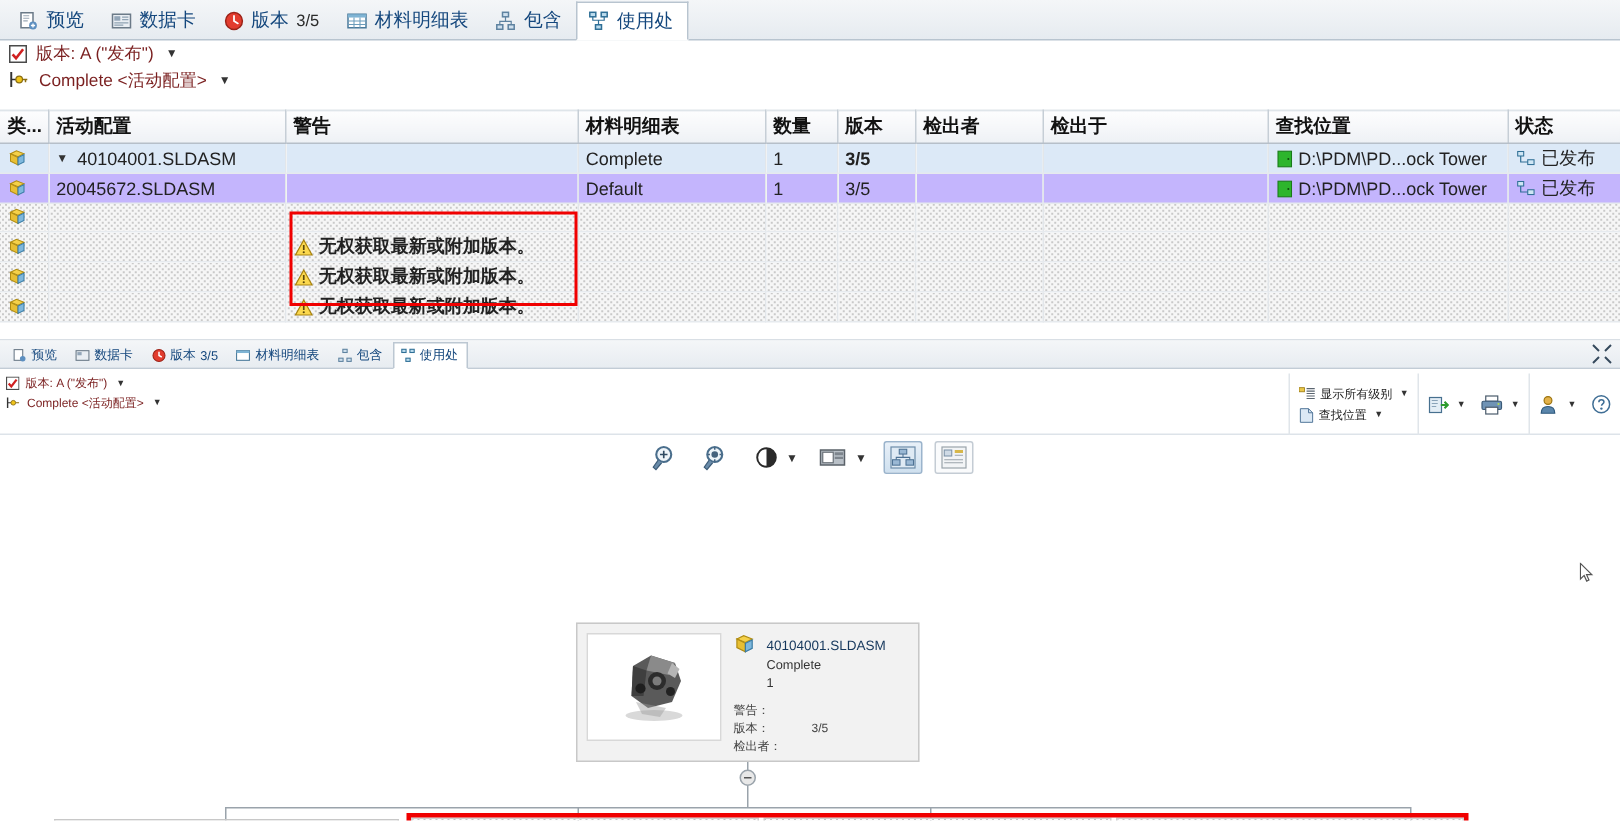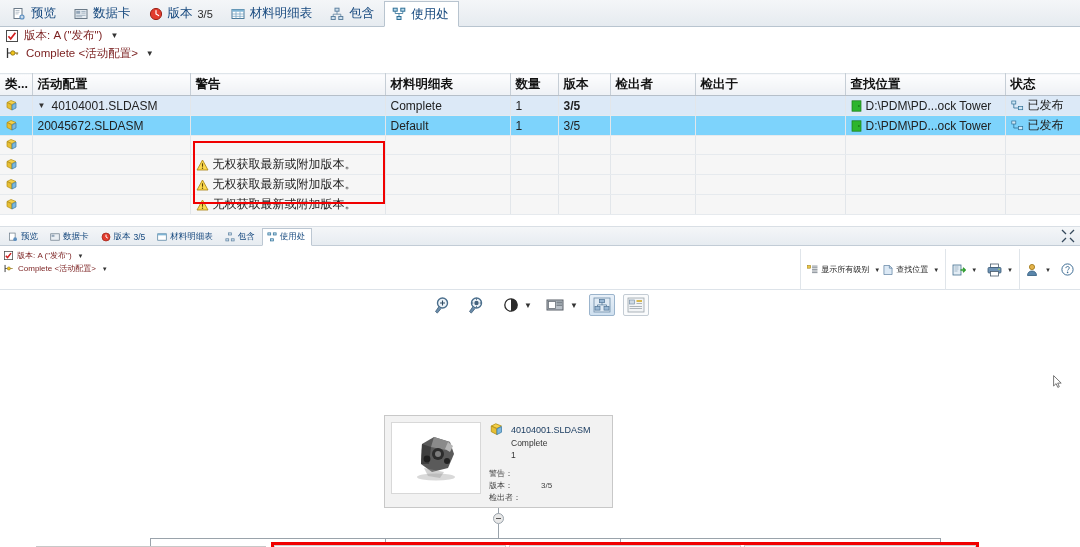--- a/index.html
+++ b/index.html
@@ -64,28 +64,29 @@
   }
   table.grid td {
     border-right: 1px solid #e2e6ea;
     border-bottom: 1px solid #e6eaee;
     font-size: 12px; color: #222;
     padding: 1px 5px; height: 19px; vertical-align: middle;
     white-space: nowrap; overflow: hidden;
   }
   tr.r-sel td { background: #dce9f7; }
   tr.r-sel td.bold { font-weight: bold; }
-  tr.r-plain td { background: #7dd3fc; }
+  tr.r-plain td { background: #c4b5fd; }
   tr.r-hatch td {
     background-color: #f6f6f6;
     background-image:
       radial-gradient(circle, #c9c9c9 0.6px, transparent 0.7px),
       radial-gradient(circle, #c9c9c9 0.6px, transparent 0.7px);
     background-size: 4px 4px, 4px 4px;
     background-position: 0 0, 2px 2px;
+    font-weight: bold;
   }
   .cellflex { display: flex; align-items: center; gap: 4px; }
   .indent { padding-left: 24px; }
   .expander { display:inline-block; width:10px; color:#333; font-size:8px; }
 
   
   .redbox-top {
     position: absolute; left: 193px; top: 141px;
     width: 192px; height: 63px;
     border: 2.5px solid #f00000; pointer-events: none;
@@ -111,21 +112,21 @@
   }
   .tab2.active { background:#fff; border-color:#bcc7d2; border-bottom:1px solid #fff; margin-bottom:-1px; }
   .expandbtn { position:absolute; right:5px; top:2px; width:14px; height:14px; }
 
   .toolarea { position: relative; height: 41px; border-bottom: 1px solid #dde3e9; background:#fff; }
   .filt2 { display:flex; align-items:center; gap:4px; font-size:8px; color:#7a1f1f; padding-left:4px; height:13px; margin-top:3px;}
   .filt3 { display:flex; align-items:center; gap:4px; font-size:8px; color:#7a1f1f; padding-left:4px; height:13px; }
 
   .rtools { position:absolute; right:0; top:0; height:41px; display:flex; align-items:stretch; }
   .rt-group { display:flex; align-items:center; padding:0 6px; border-left:1px solid #e0e5ea; }
-  .rt-col { display:flex; flex-direction:row; gap:3px; }
+  .rt-col { display:flex; flex-direction:column; gap:3px; }
   .rt-item { display:flex; align-items:center; gap:3px; font-size:8px; color:#222; white-space:nowrap; }
 
   .midtools { position:relative; height:30px; display:flex; justify-content:center; align-items:center; gap:8px; background:#fff;}
   .mt-btn { display:flex; align-items:center; gap:2px; height:22px; padding:0 3px; }
   .mt-btn.framed { border:1px solid #9bb4cc; background:linear-gradient(to bottom,#e8f0f8,#cfe0ef); border-radius:2px; }
   .mt-btn.framed2 { border:1px solid #c4ccd4; background:#fafbfc; border-radius:2px; }
 
   
   .canvas { position: relative; height: 250px; background:#ffffff; overflow:hidden; }
 

